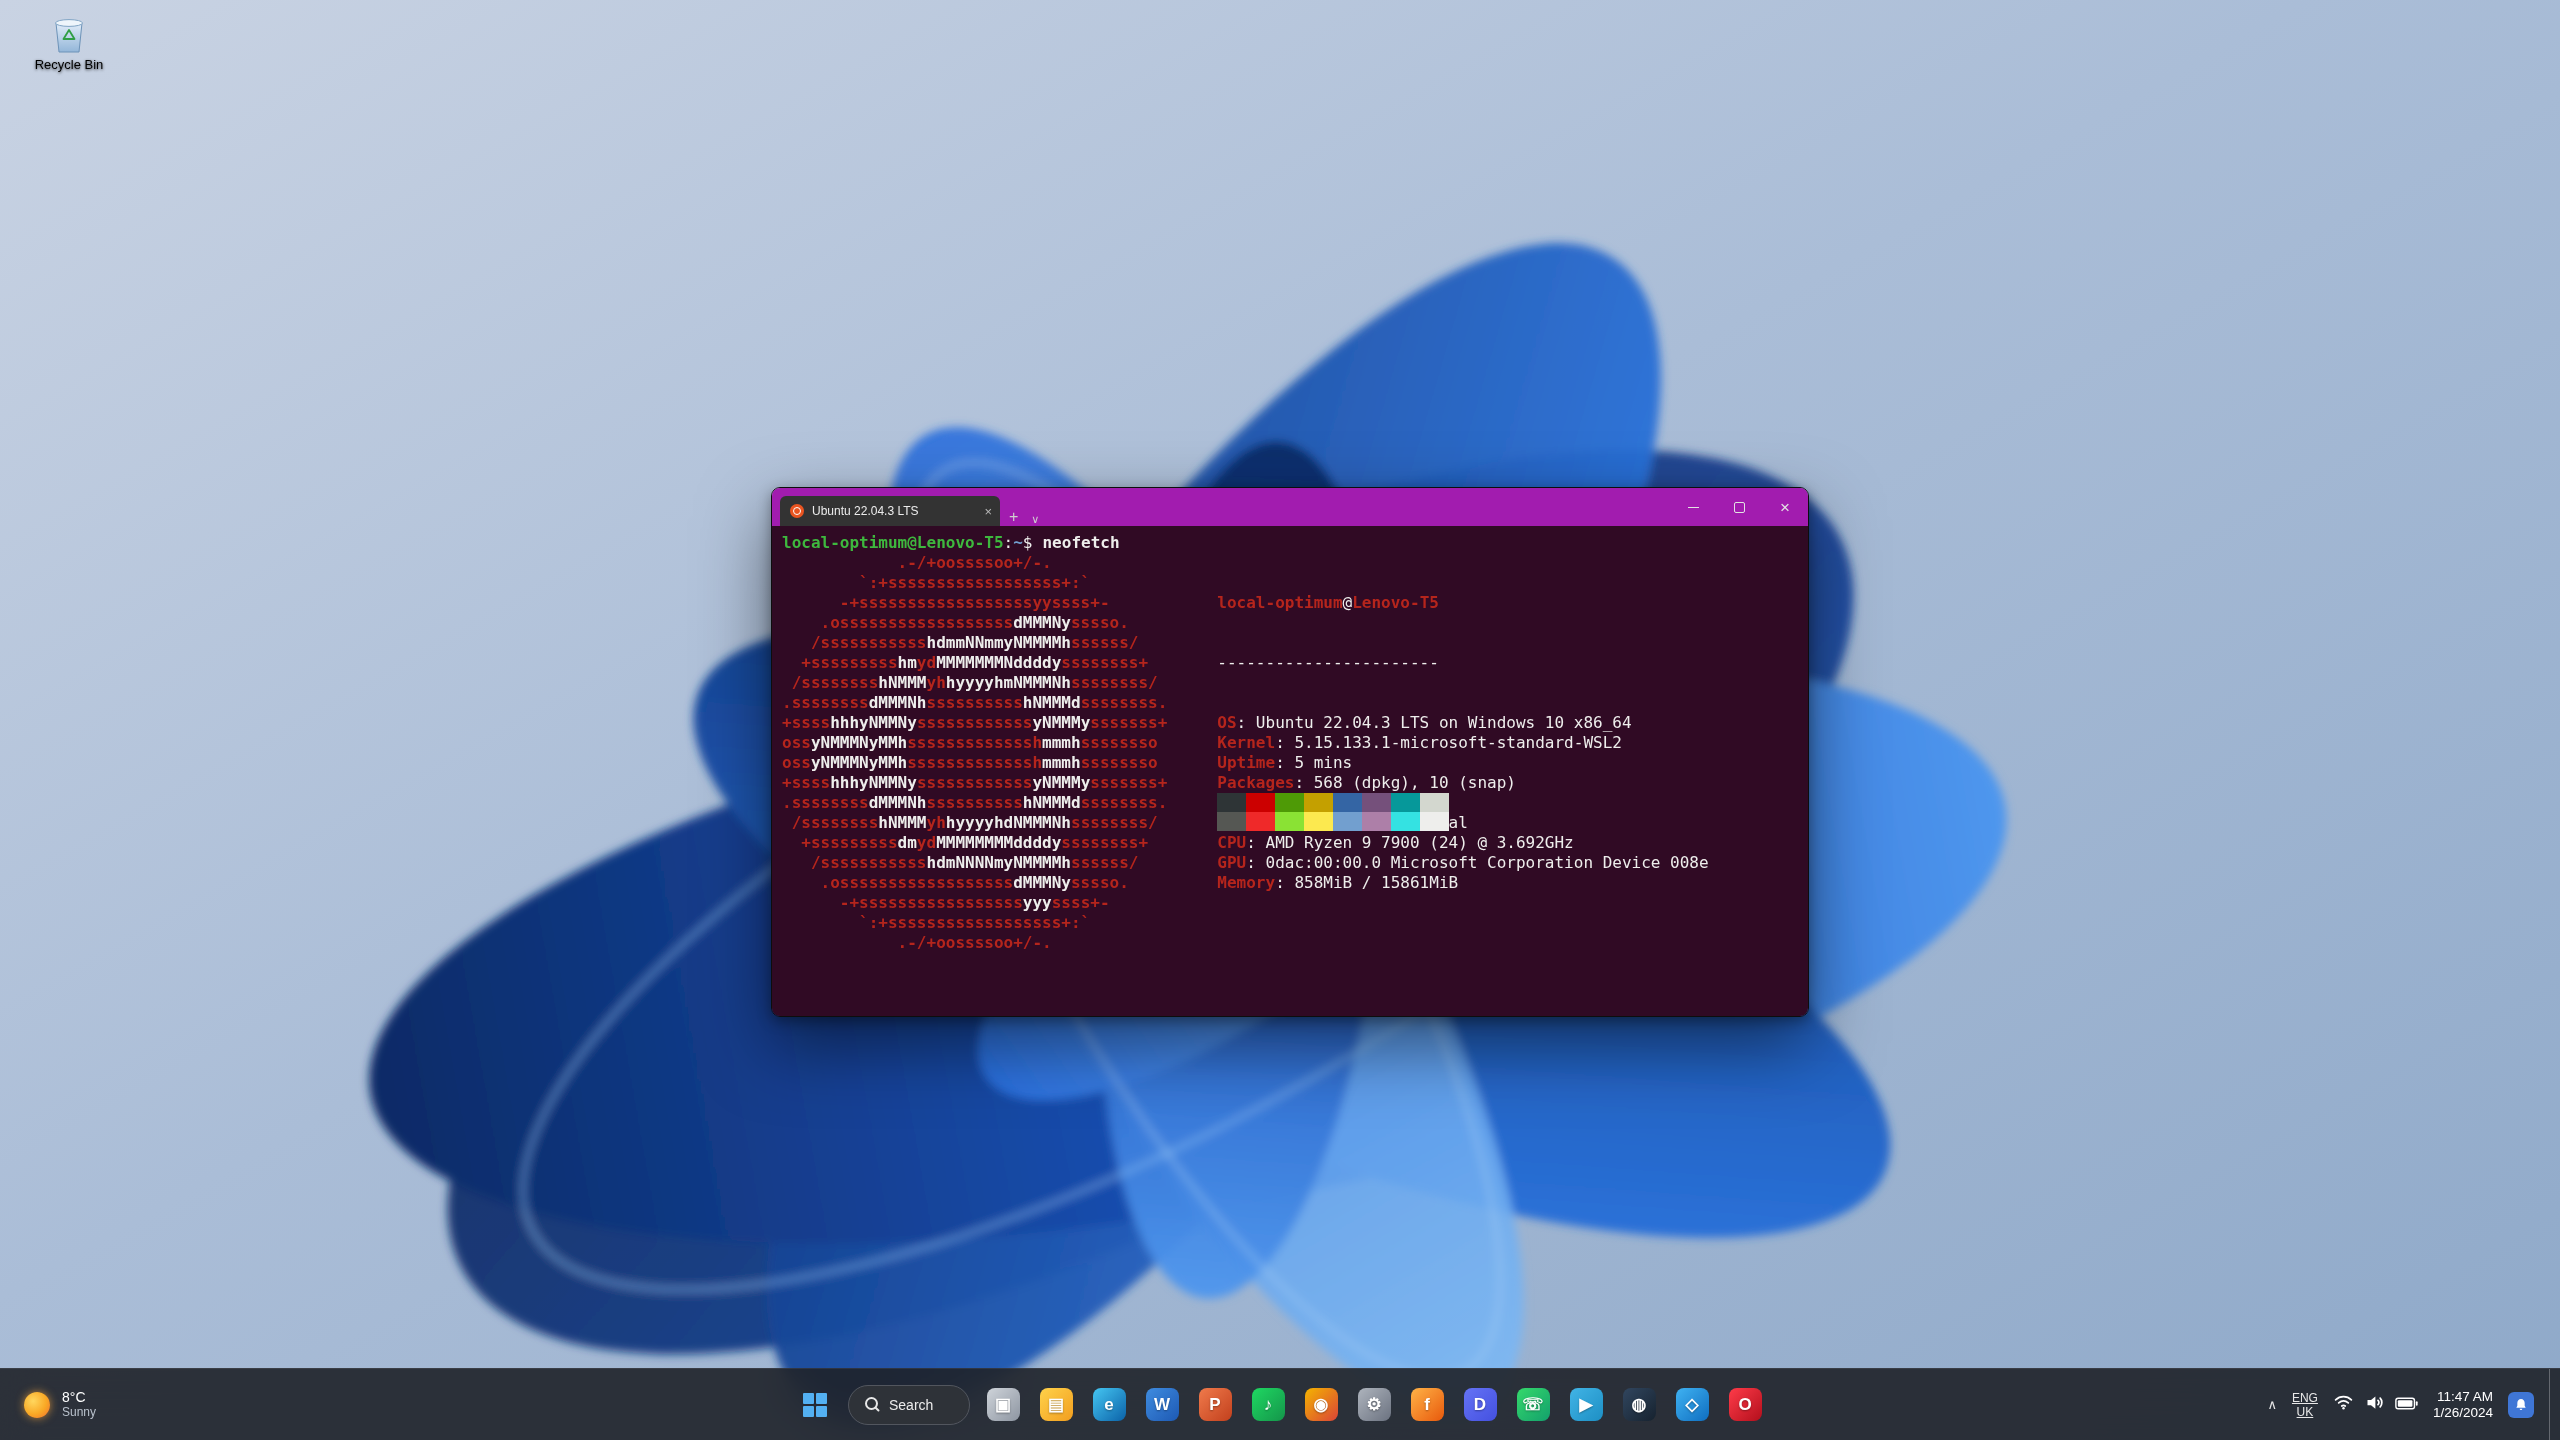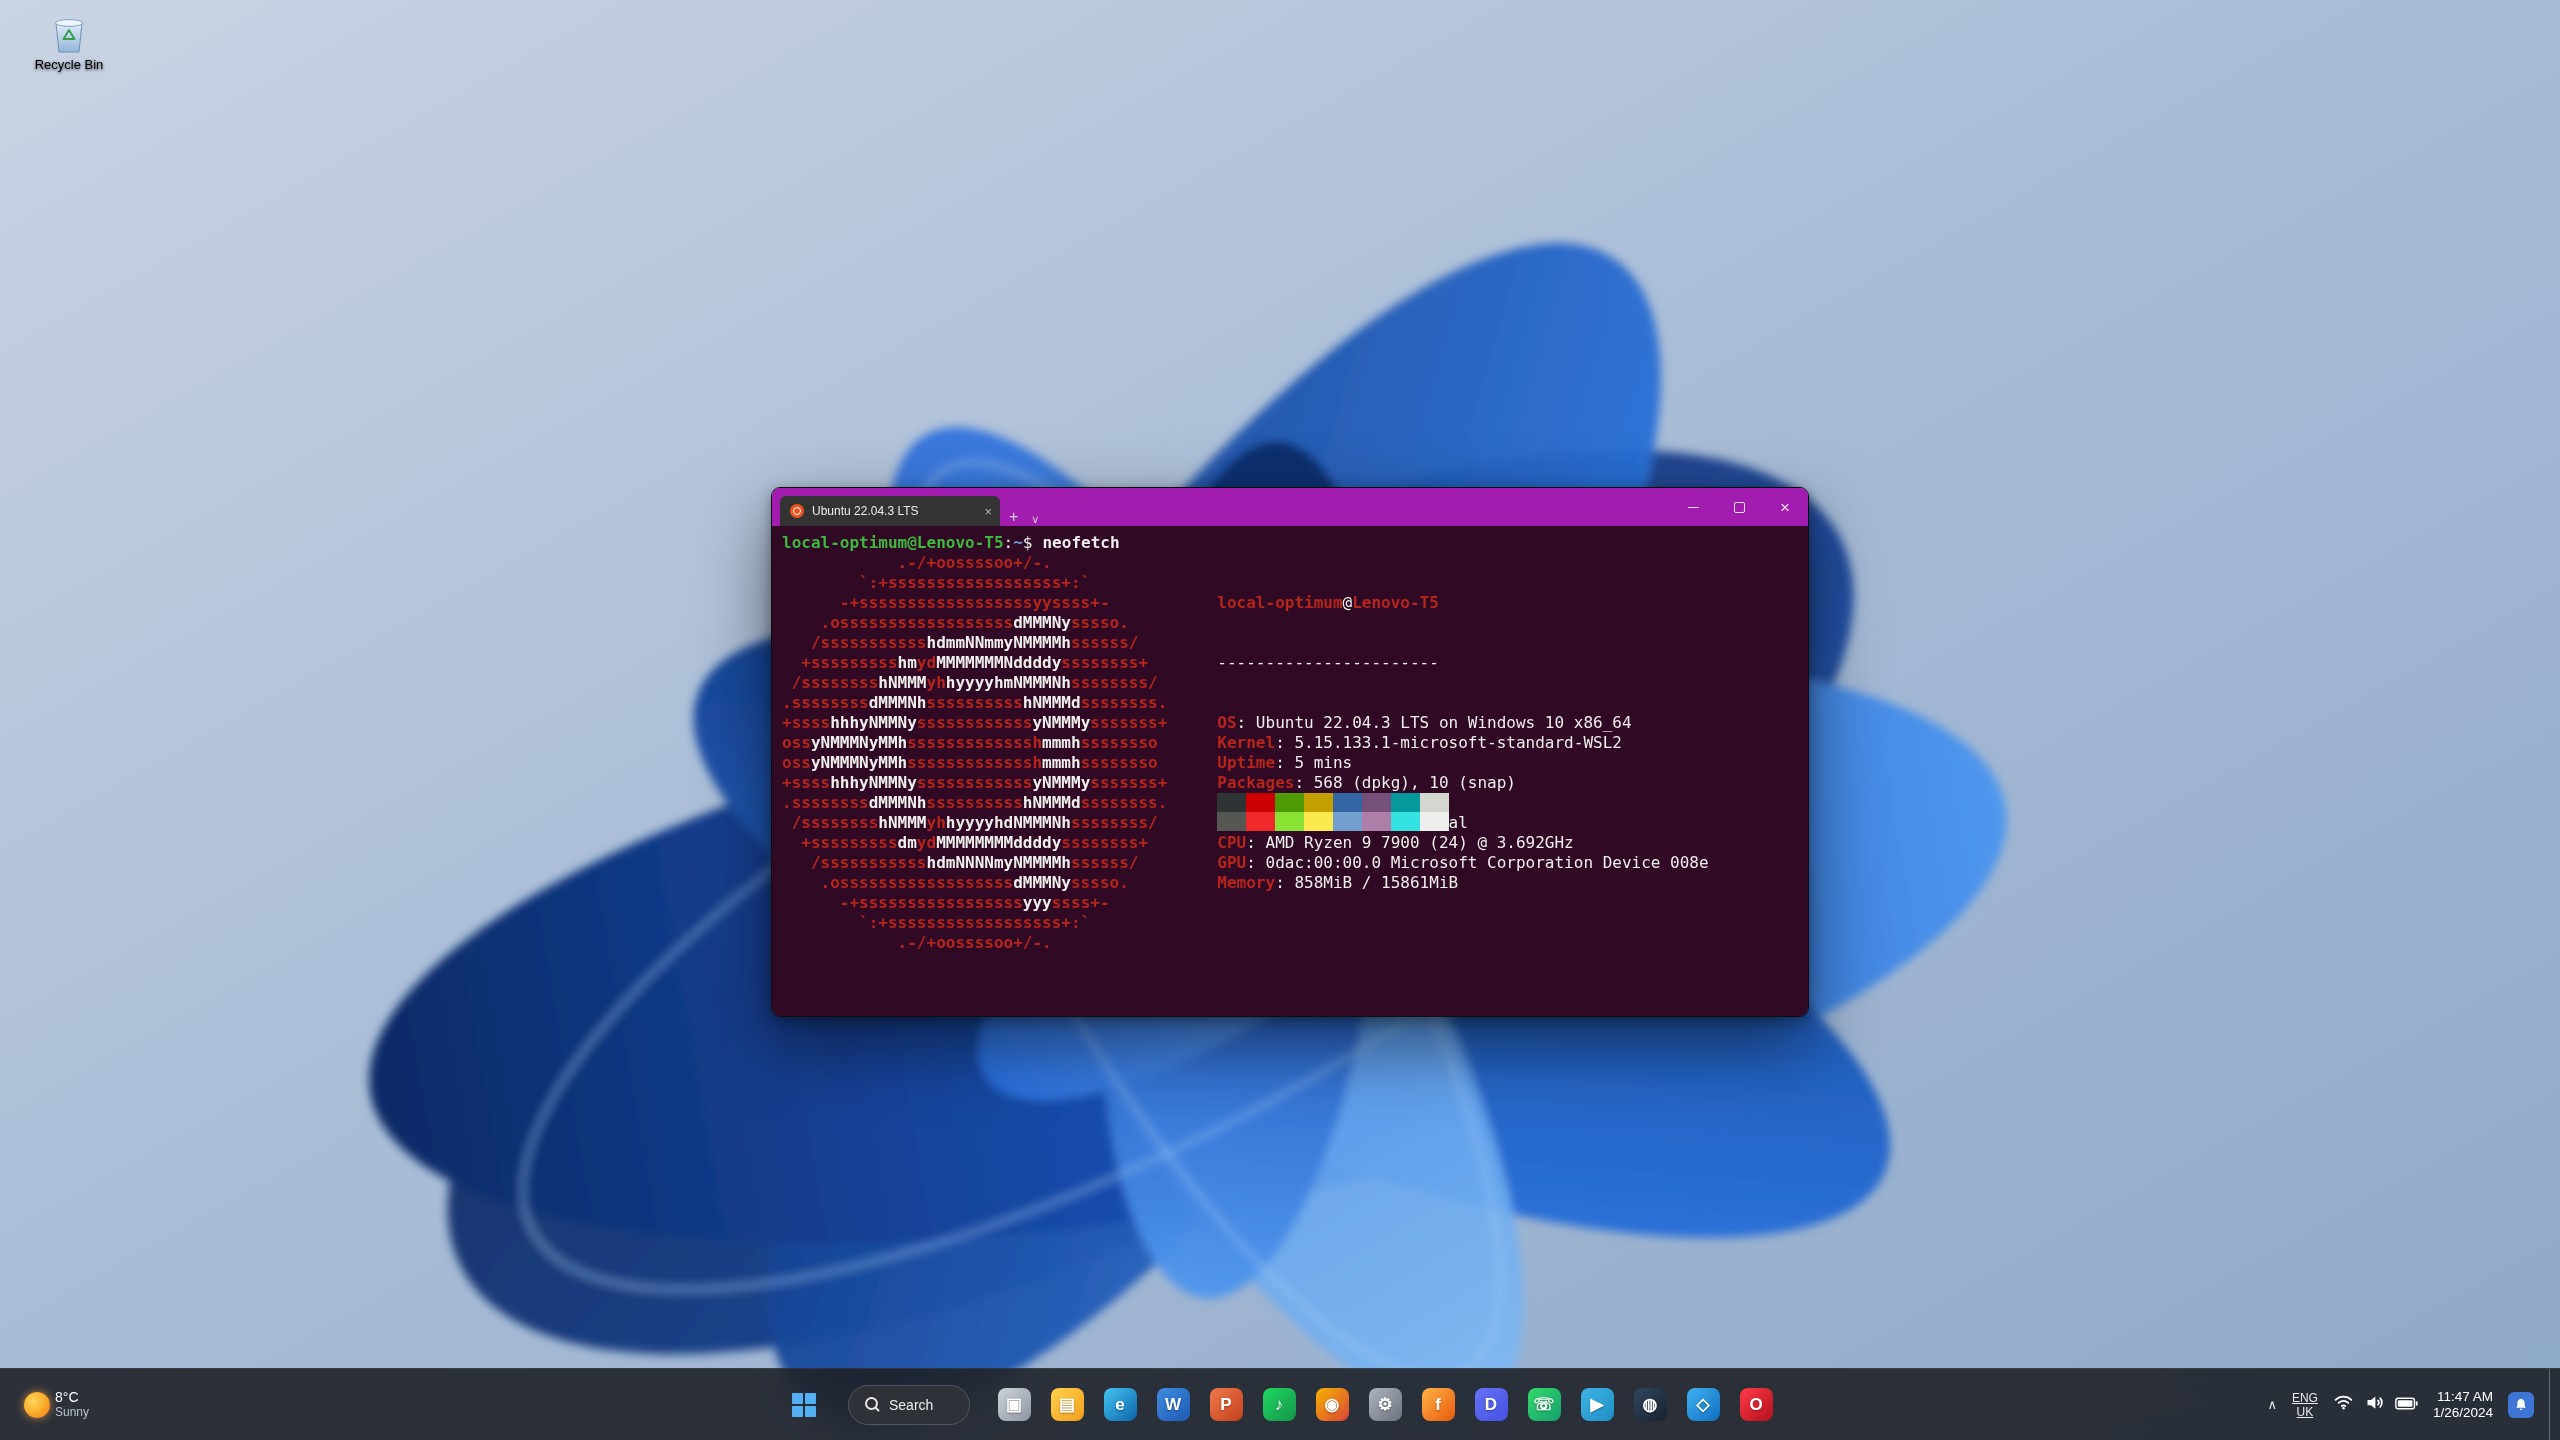--- a/index.html
+++ b/index.html
@@ -48,26 +48,26 @@
   .pal { margin-top:20px; }
   .pal-row { height:19px !important; font-size:0; }
   .pal-block { display:inline-block; width:29px; height:19px; }
   .prompt-line { margin-top:20px; }
   .cursor { display:inline-block; width:9px; height:17px; background:#c9c4c7; vertical-align:-3px; margin-left:10px; }
 
   
   .taskbar { position:absolute; left:0; right:0; bottom:0; height:72px; background:rgba(30,33,40,.9);
              backdrop-filter:blur(18px); border-top:1px solid rgba(255,255,255,.07); }
   .tb-left { position:absolute; left:0; top:0; bottom:0; display:flex; align-items:center; padding-left:14px; }
-  .weather { display:flex; align-items:center; gap:5px; padding:6px 10px; border-radius:6px; cursor:pointer; }
+  .weather { display:flex; align-items:center; gap:12px; padding:6px 10px; border-radius:6px; cursor:pointer; }
   .sun-icon { width:26px; height:26px; border-radius:50%; background:radial-gradient(circle at 35% 35%, #ffd75e 0%, #f9a825 55%, #ef6c30 100%); box-shadow:0 0 8px rgba(255,170,60,.7); }
   .w-text { display:flex; flex-direction:column; line-height:15px; }
   .w-temp { color:#ffffff; font-size:14px; }
   .w-cond { color:#b9c1cc; font-size:12px; }
-  .tb-center { position:absolute; left:50%; top:0; bottom:0; transform:translateX(-50%); display:flex; align-items:center; gap:24px; }
+  .tb-center { position:absolute; left:50%; top:0; bottom:0; transform:translateX(-50%); display:flex; align-items:center; gap:13px; }
   .tb-btn { width:40px; height:40px; border:none; background:transparent; display:flex; align-items:center; justify-content:center; border-radius:7px; cursor:pointer; }
   .win-logo { display:grid; grid-template-columns:11px 11px; grid-template-rows:11px 11px; gap:2px; }
   .win-logo span { background:#53b0f2; border-radius:1px; }
   .search-pill { height:40px; min-width:122px; background:#2e3238; border:1px solid #52565e; border-radius:20px;
                  display:flex; align-items:center; gap:9px; padding:0 16px; cursor:pointer; }
   .mag { width:15px; height:15px; position:relative; flex:0 0 auto; }
   .mag::before { content:""; position:absolute; width:9px; height:9px; border:2px solid #e8e8e8; border-radius:50%; left:0; top:0; }
   .mag::after { content:""; position:absolute; width:2.4px; height:6px; background:#e8e8e8; transform:rotate(-45deg); left:11px; top:9px; border-radius:2px; }
   .search-text { color:#ececec; font-size:14px; }
   .tb-app { width:40px; height:40px; border-radius:7px; display:flex; align-items:center; justify-content:center; cursor:pointer; }

